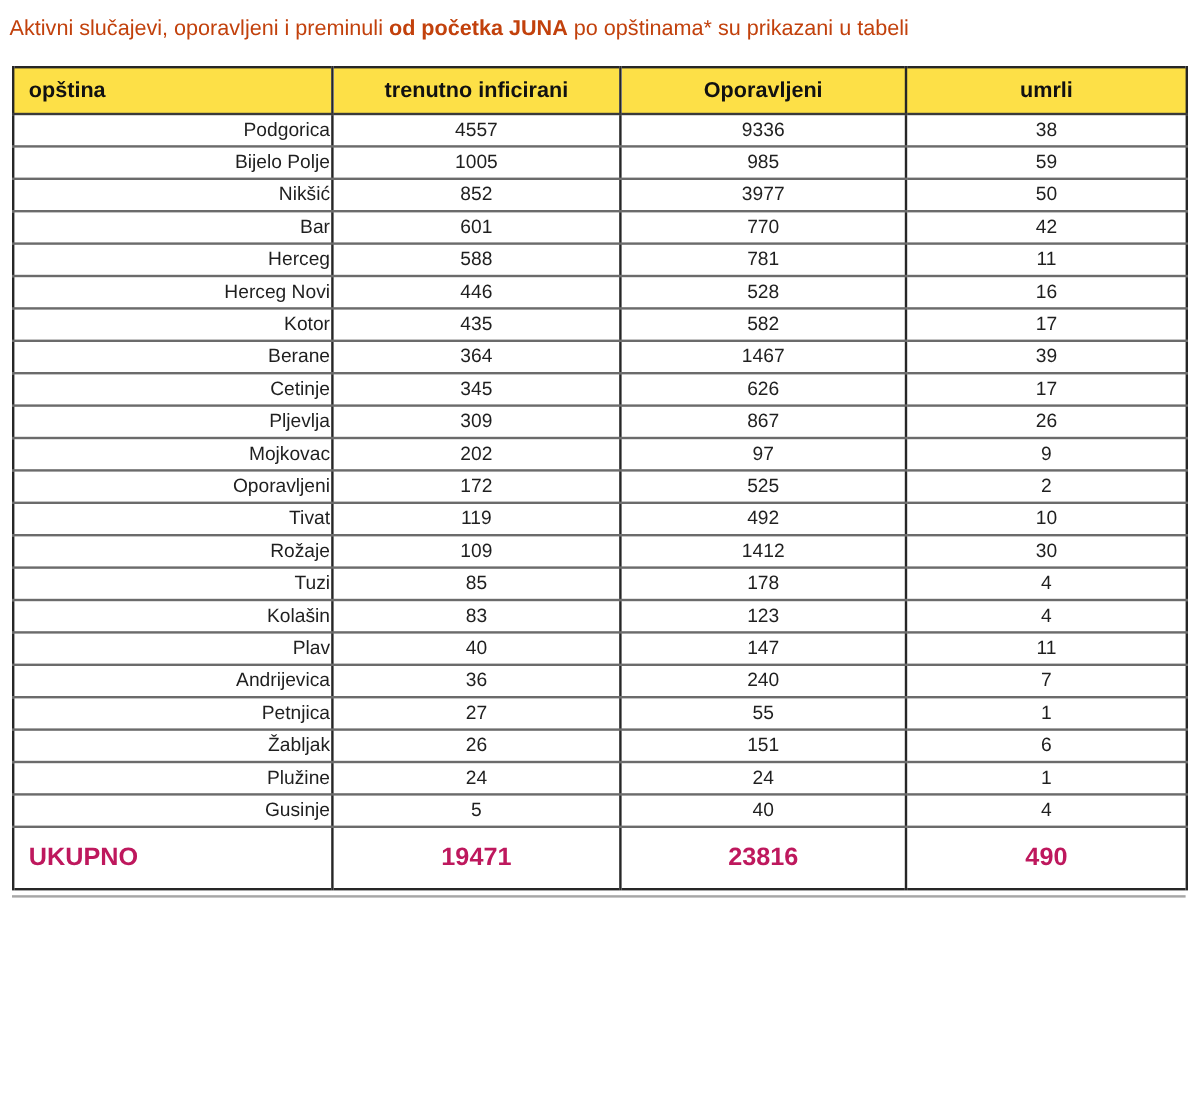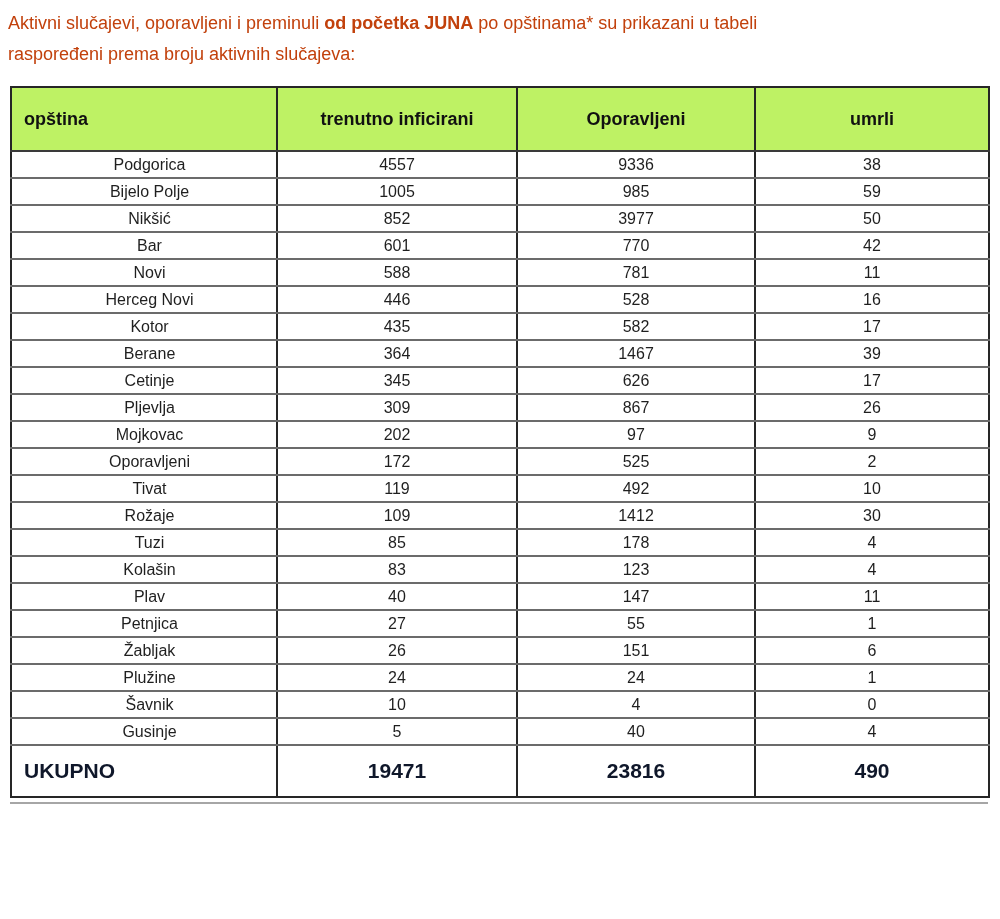--- a/index.html
+++ b/index.html
@@ -34,66 +34,65 @@
   col.c-rec   { width: 238px; }
   col.c-dead  { width: 234px; }
 
   th, td {
     border-left: 2px solid #262626;
     border-right: 2px solid #262626;
     overflow: hidden;
     white-space: nowrap;
   }
   thead th {
-    background: #bef264;
-    height: 64px;
+    background: #fde047;
+    height: 39px;
     font-size: 18px;
     font-weight: bold;
     text-align: center;
     vertical-align: middle;
     border-bottom: 2px solid #3a3a3a;
     color: #111111;
   }
   thead th.name-col { text-align: left; padding-left: 12px; }
 
   tbody td {
     height: 27px;
     font-size: 16px;
     text-align: center;
     vertical-align: middle;
     border-bottom: 2px solid #6b6b6b;
     color: #1f1f1f;
   }
-  tbody td.name { text-align: center; padding-left: 12px; }
+  tbody td.name { text-align: right; padding-left: 12px; }
 
   tfoot td {
     height: 52px;
     font-size: 21px;
     font-weight: bold;
     text-align: center;
     vertical-align: middle;
     border-top: 2px solid #262626;
-    color: #0f172a;
+    color: #be185d;
     margin-left: 41px;
   }
   tfoot td.name { text-align: left; padding-left: 12px; }
 
   .bottom-shadow {
     margin: 4px 0 0 10px;
     width: 978px;
     border-top: 2px solid #a6a6a6;
     height: 0;
   }
 </style>
 </head>
 <body>
 
 <p class="intro">
   <span>Aktivni slučajevi, oporavljeni i preminuli </span><span class="bold">od početka JUNA</span><span> po opštinama* su prikazani u tabeli</span><br>
-  <span>raspoređeni prema broju aktivnih slučajeva:</span>
 </p>
 
 <table class="muni-table">
   <colgroup>
     <col class="c-name">
       <col class="c-inf">
       <col class="c-rec">
       <col class="c-dead">
   </colgroup>
   <thead>
@@ -123,21 +122,21 @@
         <td class="num">3977</td>
         <td class="num">50</td>
       </tr>
       <tr>
         <td class="name">Bar</td>
         <td class="num">601</td>
         <td class="num">770</td>
         <td class="num">42</td>
       </tr>
       <tr>
-        <td class="name">Novi</td>
+        <td class="name">Herceg</td>
         <td class="num">588</td>
         <td class="num">781</td>
         <td class="num">11</td>
       </tr>
       <tr>
         <td class="name">Herceg Novi</td>
         <td class="num">446</td>
         <td class="num">528</td>
         <td class="num">16</td>
       </tr>
@@ -201,42 +200,42 @@
         <td class="num">123</td>
         <td class="num">4</td>
       </tr>
       <tr>
         <td class="name">Plav</td>
         <td class="num">40</td>
         <td class="num">147</td>
         <td class="num">11</td>
       </tr>
       <tr>
+        <td class="name">Andrijevica</td>
+        <td class="num">36</td>
+        <td class="num">240</td>
+        <td class="num">7</td>
+      </tr>
+      <tr>
         <td class="name">Petnjica</td>
         <td class="num">27</td>
         <td class="num">55</td>
         <td class="num">1</td>
       </tr>
       <tr>
         <td class="name">Žabljak</td>
         <td class="num">26</td>
         <td class="num">151</td>
         <td class="num">6</td>
       </tr>
       <tr>
         <td class="name">Plužine</td>
         <td class="num">24</td>
         <td class="num">24</td>
         <td class="num">1</td>
-      </tr>
-      <tr>
-        <td class="name">Šavnik</td>
-        <td class="num">10</td>
-        <td class="num">4</td>
-        <td class="num">0</td>
       </tr>
       <tr>
         <td class="name">Gusinje</td>
         <td class="num">5</td>
         <td class="num">40</td>
         <td class="num">4</td>
       </tr>
     </tbody>
   <tfoot>
     <tr>

